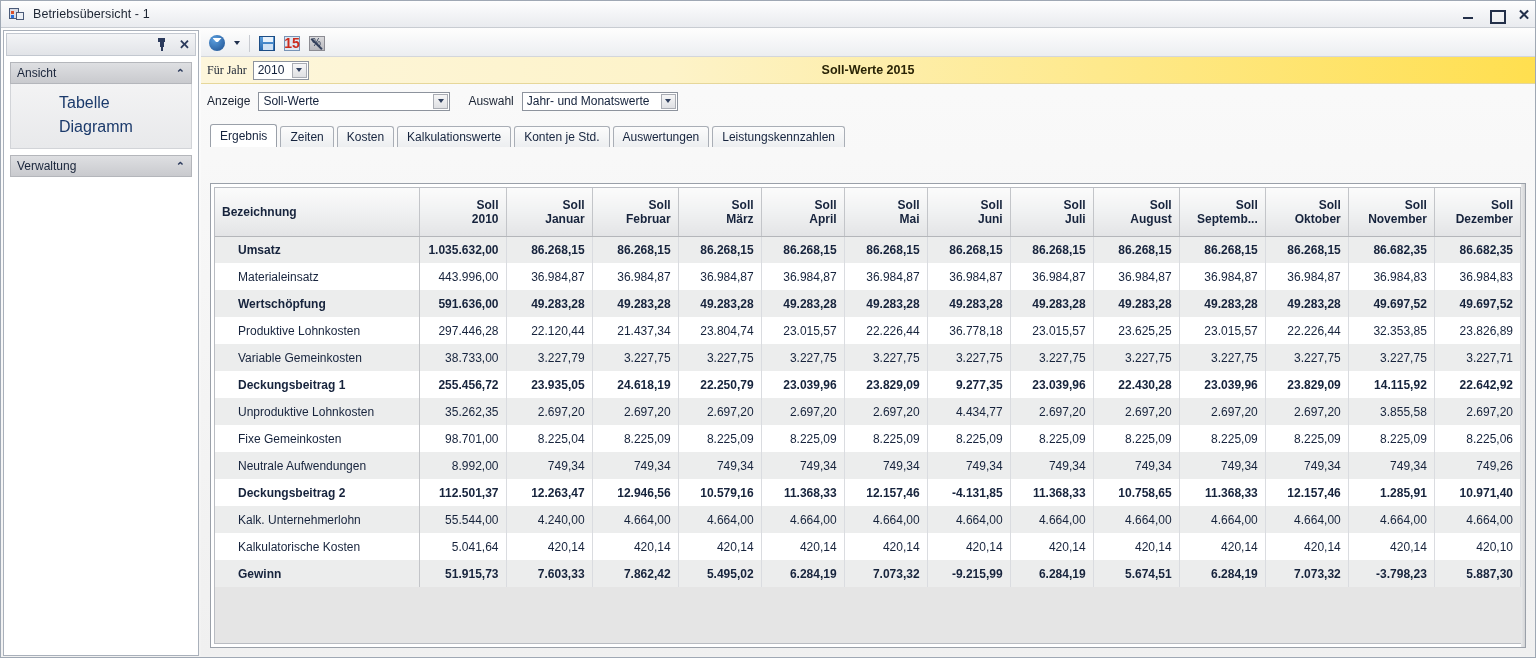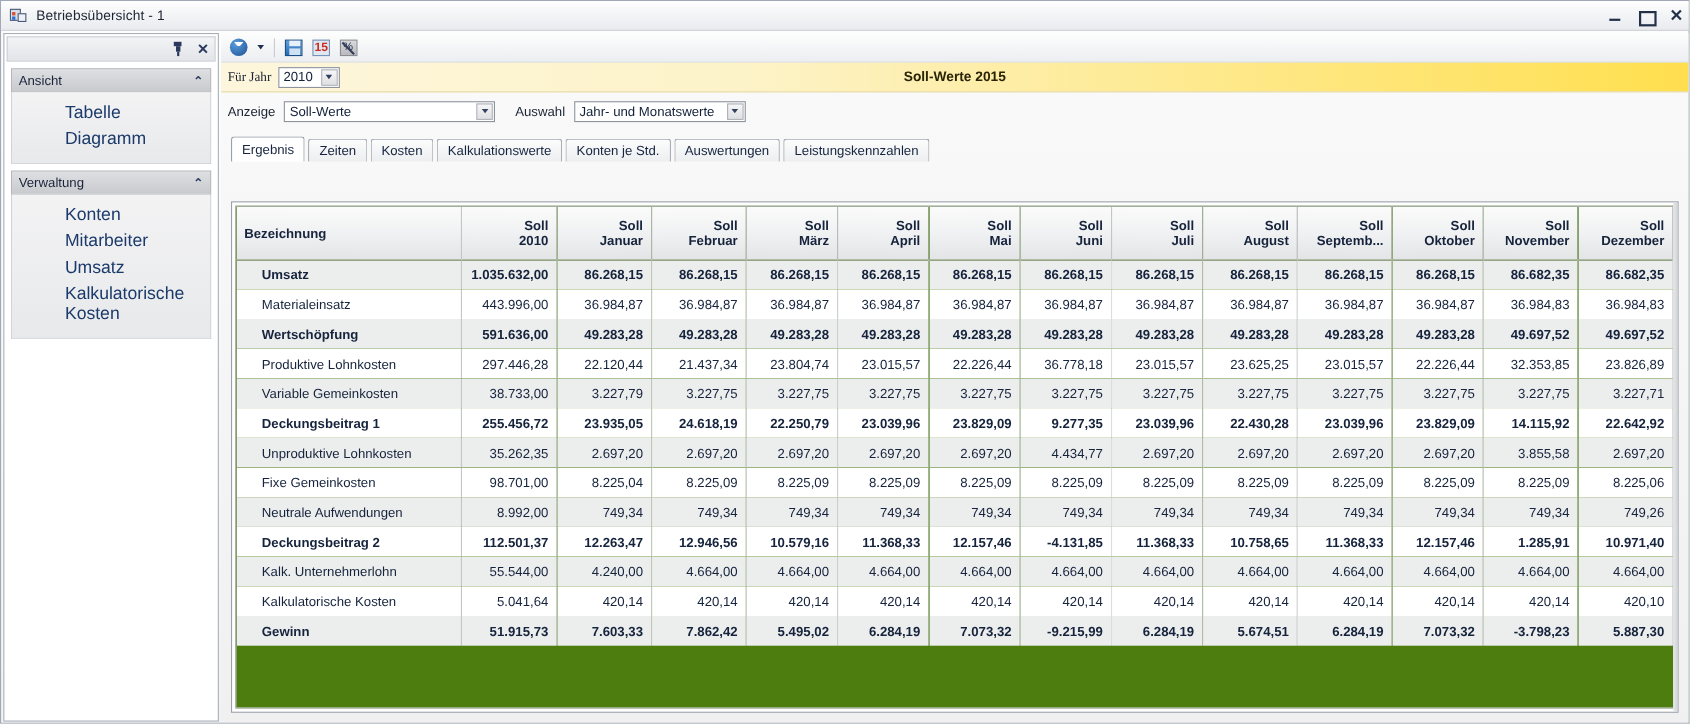--- a/index.html
+++ b/index.html
@@ -106,21 +106,21 @@
   }
   .tb-btn { width: 22px; height: 22px; display: flex; align-items: center; justify-content: center; cursor: default; }
   .ico-filter { width: 16px; height: 16px; border-radius: 50%; background: radial-gradient(circle at 35% 30%, #5a9ede, #1d4f8f); position: relative; }
   .ico-filter::after { content:""; position:absolute; left:3.5px; top:3px; width:9px; height:4px; background:#fff; clip-path: polygon(0 0,100% 0,60% 100%,40% 100%); }
   .tb-arrow { width: 12px; height: 22px; display: flex; align-items: center; justify-content: center; cursor: default; }
   .tb-arrow i { width: 0;height: 0;border-left: 3.5px solid transparent;border-right: 3.5px solid transparent;border-top: 4px solid #20304d; display:block;}
   .tb-sep { width: 1px; height: 17px; background: #c8cbd1; margin: 0 3px; }
   .ico-save { width: 16px; height: 15px; background: linear-gradient(#5e9fdc,#2a6cb3); border: 1px solid #1d4d85; position: relative; }
   .ico-save::before { content:""; position:absolute; left:3px; top:0; width:10px; height:5px; background:#e9f2fb;}
   .ico-save::after { content:""; position:absolute; left:3px; bottom:0; width:10px; height:6px; background:#cfe1f4;}
-  .ico-15 { width: 16px; height: 15px; background: #dfe8f2; border: 1px solid #7793b5; color: #cc2b1d; font-size: 11px; font-weight: bold; display:flex;align-items:center;justify-content:center; font-family:"Liberation Sans",sans-serif;}
+  .ico-15 { width: 16px; height: 15px; background: #dfe8f2; border: 1px solid #7793b5; color: #cc2b1d; font-size: 14px; font-weight: bold; display:flex;align-items:center;justify-content:center; font-family:"Liberation Sans",sans-serif;}
   .ico-pct { width: 16px; height: 15px; background: linear-gradient(#d9d9dc,#b9b9be); border: 1px solid #8c8c93; position: relative; color:#1b2a45;font-size:9px;}
   .ico-pct::before{content:"%";position:absolute;left:2px;top:0px;font-size:10px;}
   .ico-pct::after{content:"";position:absolute;left:2px;top:1px;width:15px;height:1.5px;background:#33405c;transform:rotate(45deg);transform-origin:left top;}
 
   
   .banner {
     height: 27px; width: 100%;
     background: linear-gradient(to right, #fdf6dc 0%, #fdf3c9 35%, #ffdf4f 100%);
     border-bottom: 1px solid #e6d79a;
     display: flex; align-items: center; padding-left: 6px; position: relative;
@@ -179,21 +179,21 @@
   
   .tabpage {
     position: absolute; left: 9px; right: 9px;
     top: 153px; bottom: 8px;
     background: #ffffff;
     border: 1px solid #9aa0a9;
     overflow: hidden;
   }
   .gridwrap {
     position: absolute; left: 3px; top: 3px; right: 3px; bottom: 3px;
-    border: 1px solid #b9bcc2; background: #4d7c0f; overflow: hidden;
+    border: 1px solid #b9bcc2; background: #e5e5e5; overflow: hidden;
   }
   table.grid { border-collapse: collapse; width: 100%; table-layout: fixed; }
   table.grid th {
     background: linear-gradient(#fbfbfb 0%, #f0f1f2 50%, #e3e4e6 100%);
     border-right: 1px solid #c3c5c9;
     border-bottom: 1px solid #b4b6ba;
     font-size: 12px; color: #16233c; font-weight: bold;
     height: 48px; padding: 0 7px;
     text-align: right; vertical-align: middle;
     white-space: nowrap; overflow: hidden;
@@ -256,26 +256,20 @@
       <span class="chev">⌃</span>
     </div>
     <div class="grp-body">
       <div class="grp-item">Tabelle</div>
       <div class="grp-item">Diagramm</div>
     </div>
 
     <div class="grp-header">
       <span>Verwaltung</span>
       <span class="chev">⌃</span>
-    </div>
-    <div class="grp-body">
-      <div class="grp-item">Konten</div>
-      <div class="grp-item">Mitarbeiter</div>
-      <div class="grp-item">Umsatz</div>
-      <div class="grp-item">Kalkulatorische Kosten</div>
     </div>
   </div>
 
   <div class="client">
 
     <div class="toolbar">
       <div class="tb-btn">
         <div class="ico-filter"></div>
       </div>
       <div class="tb-arrow">

